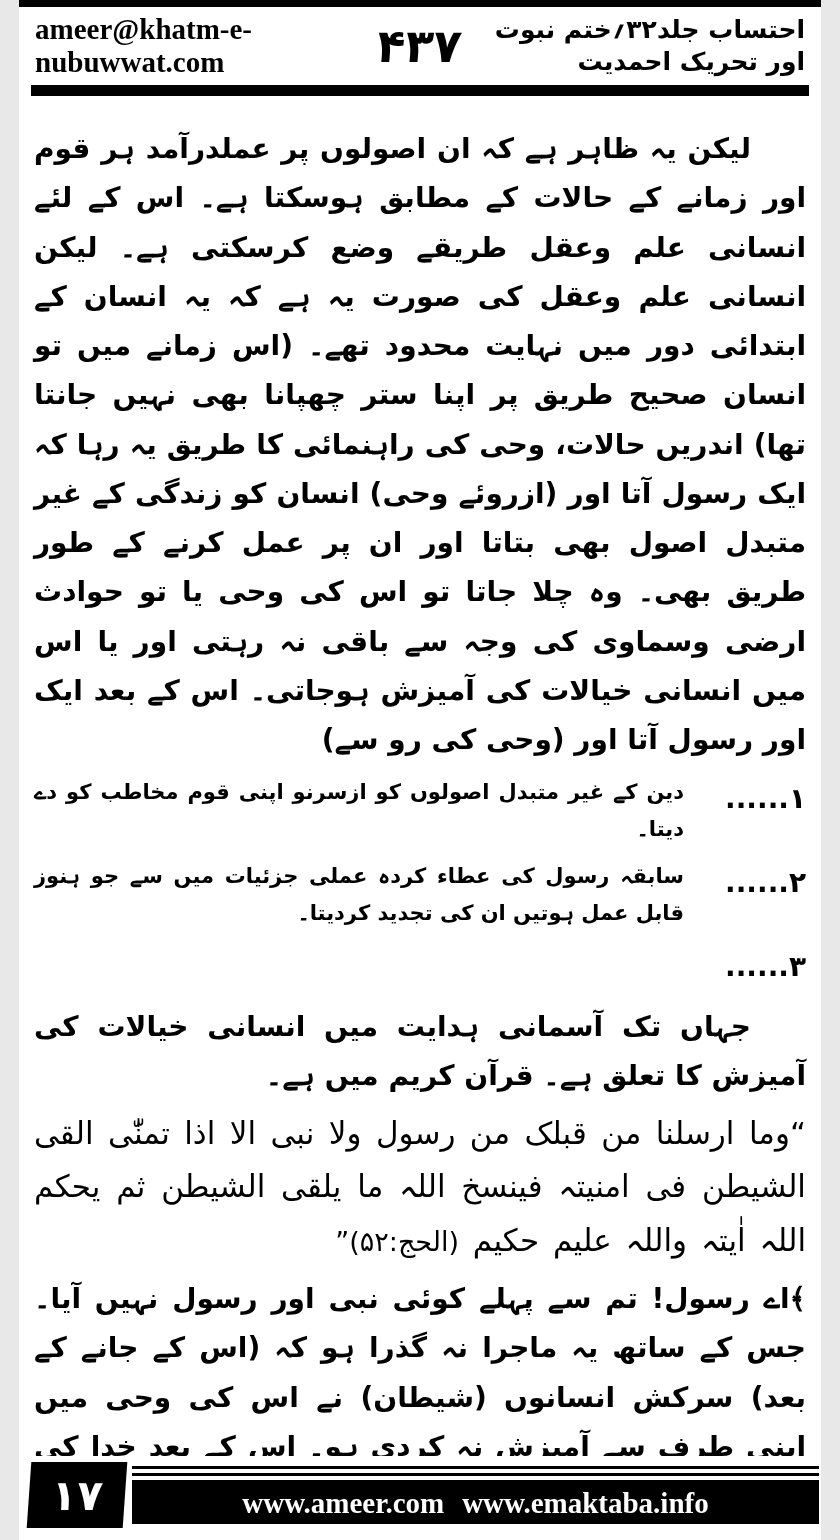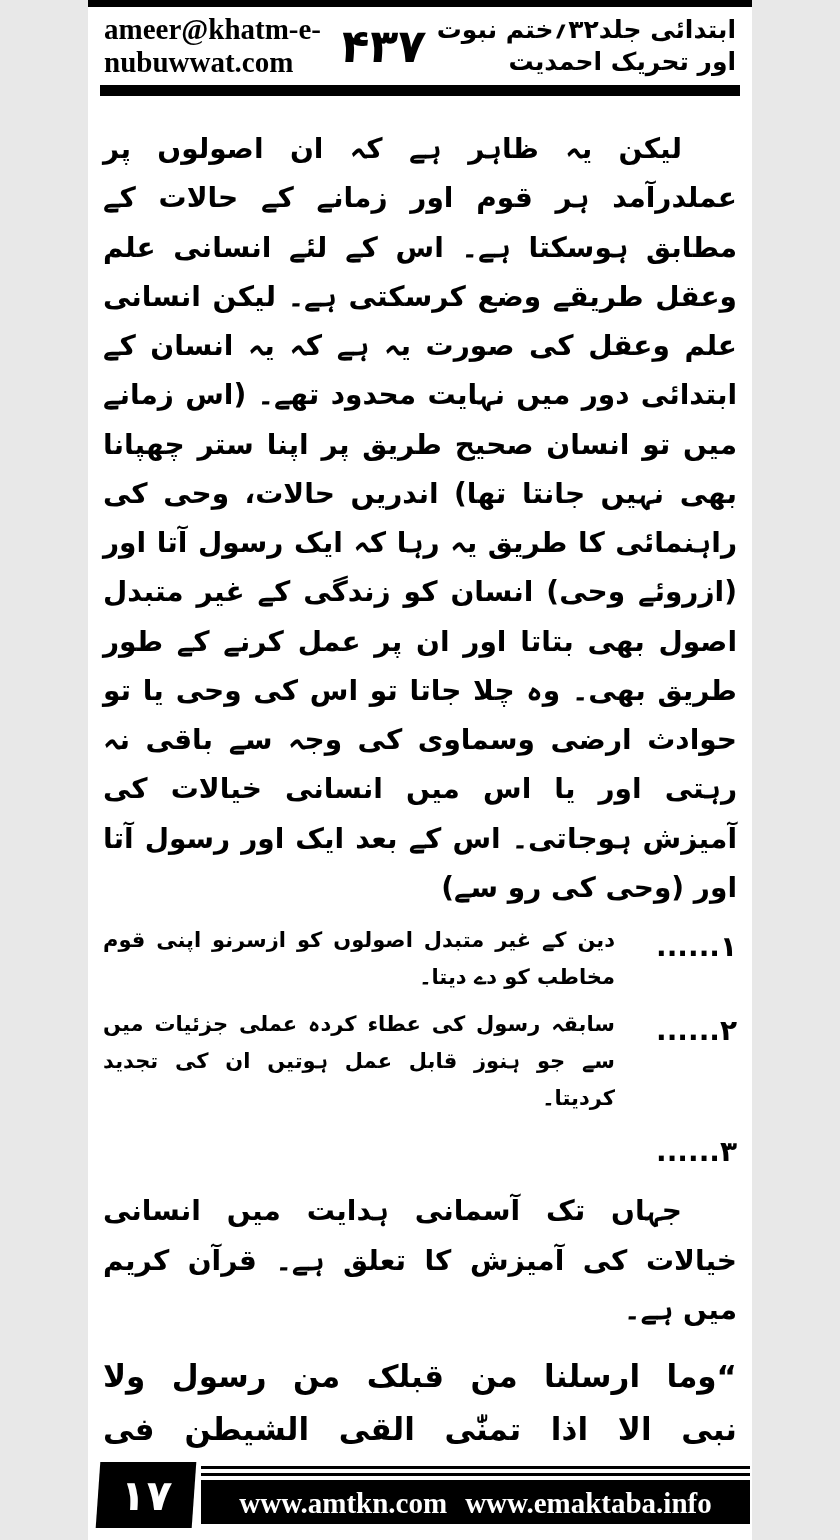--- a/index.html
+++ b/index.html
@@ -1,17 +1,17 @@
 <!DOCTYPE html>
 <html lang="ur"><head>
 <meta charset="utf-8">
 <style>
   html,body{margin:0;padding:0;background:#e8e8e8;}
   .page{
-    width:664px;height:1540px;margin:0 auto;background:#ffffff;color:#000;
+    width:802px;height:1540px;margin:0 auto;background:#ffffff;color:#000;
     position:relative;display:flex;flex-direction:column;overflow:hidden;
     font-family:"DejaVu Sans",sans-serif;
   }
   .top-rule{height:7px;background:#000;width:100%;flex:0 0 auto;}
   .header{
     display:flex;flex-direction:row;align-items:center;justify-content:space-between;
     padding:6px 16px 2px 16px;flex:0 0 auto;
   }
   .email{
     font-family:"Liberation Serif","DejaVu Serif",serif;font-weight:bold;
@@ -33,21 +33,21 @@
   .para{
     margin:0 0 2px 0;font-weight:bold;font-size:28px;line-height:1.76;
     text-align:justify;
   }
   .indent{text-indent:55px;}
   .list{list-style:none;margin:4px 0;padding:0;}
   .list li{display:flex;flex-direction:row;gap:34px;margin:10px 0;align-items:flex-start;}
   .list .marker{flex:0 0 88px;font-weight:bold;font-size:28px;line-height:1.76;white-space:nowrap;}
   .list .item-text{flex:1 1 auto;font-weight:bold;font-size:21px;line-height:1.76;text-align:justify;}
   .arabic{
-    margin:16px 0;font-weight:bold;font-size:31px;line-height:1.72;text-align:justify;
+    margin:7px 0;font-weight:normal;font-size:31px;line-height:1.72;text-align:justify;
     word-spacing:4px;
   }
   .arabic .ref{font-size:27px;}
   .footer{
     flex:0 0 auto;display:flex;flex-direction:row;align-items:center;
     padding:6px 2px 12px 10px;gap:7px;margin-top:auto;
   }
   .footer-page-box{
     flex:0 0 96px;height:66px;background:#000;color:#fff;
     display:flex;align-items:center;justify-content:center;
@@ -67,21 +67,21 @@
 </head>
 <body>
 
 <div class="page">
 
   <div class="top-rule"></div>
 
   <header class="header">
     <div class="email">ameer@khatm-e-nubuwwat.com</div>
     <div class="hdr-page-num">۴۳۷</div>
-    <div class="hdr-title" dir="rtl">ابتدائی جلد۳۲؍ختم نبوت اور تحریک احمدیت</div>
+    <div class="hdr-title" dir="rtl">احتساب جلد۳۲؍ختم نبوت اور تحریک احمدیت</div>
   </header>
 
   <div class="thick-rule"></div>
 
   <main class="body" dir="rtl">
 
     <p class="para indent">لیکن یہ ظاہر ہے کہ ان اصولوں پر عملدرآمد ہر قوم اور زمانے کے حالات کے مطابق ہوسکتا ہے۔ اس کے لئے انسانی علم وعقل طریقے وضع کرسکتی ہے۔ لیکن انسانی علم وعقل کی صورت یہ ہے کہ یہ انسان کے ابتدائی دور میں نہایت محدود تھے۔ (اس زمانے میں تو انسان صحیح طریق پر اپنا ستر چھپانا بھی نہیں جانتا تھا) اندریں حالات، وحی کی راہنمائی کا طریق یہ رہا کہ ایک رسول آتا اور (ازروئے وحی) انسان کو زندگی کے غیر متبدل اصول بھی بتاتا اور ان پر عمل کرنے کے طور طریق بھی۔ وہ چلا جاتا تو اس کی وحی یا تو حوادث ارضی وسماوی کی وجہ سے باقی نہ رہتی اور یا اس میں انسانی خیالات کی آمیزش ہوجاتی۔ اس کے بعد ایک اور رسول آتا اور (وحی کی رو سے)</p>
 
     <ol class="list">
       <li>
@@ -109,19 +109,19 @@
   </main>
 
   <footer class="footer">
     <div class="footer-page-box">۱۷</div>
     <div class="footer-bar">
       <div class="bar-rules">
         <div class="bar-rule"></div>
         <div class="bar-rule"></div>
       </div>
       <div class="bar-links">
-        <span>www.amtkn.com</span>
+        <span>www.ameer.com</span>
         <span>www.emaktaba.info</span>
       </div>
     </div>
   </footer>
 
 </div>
 
 </body></html>

